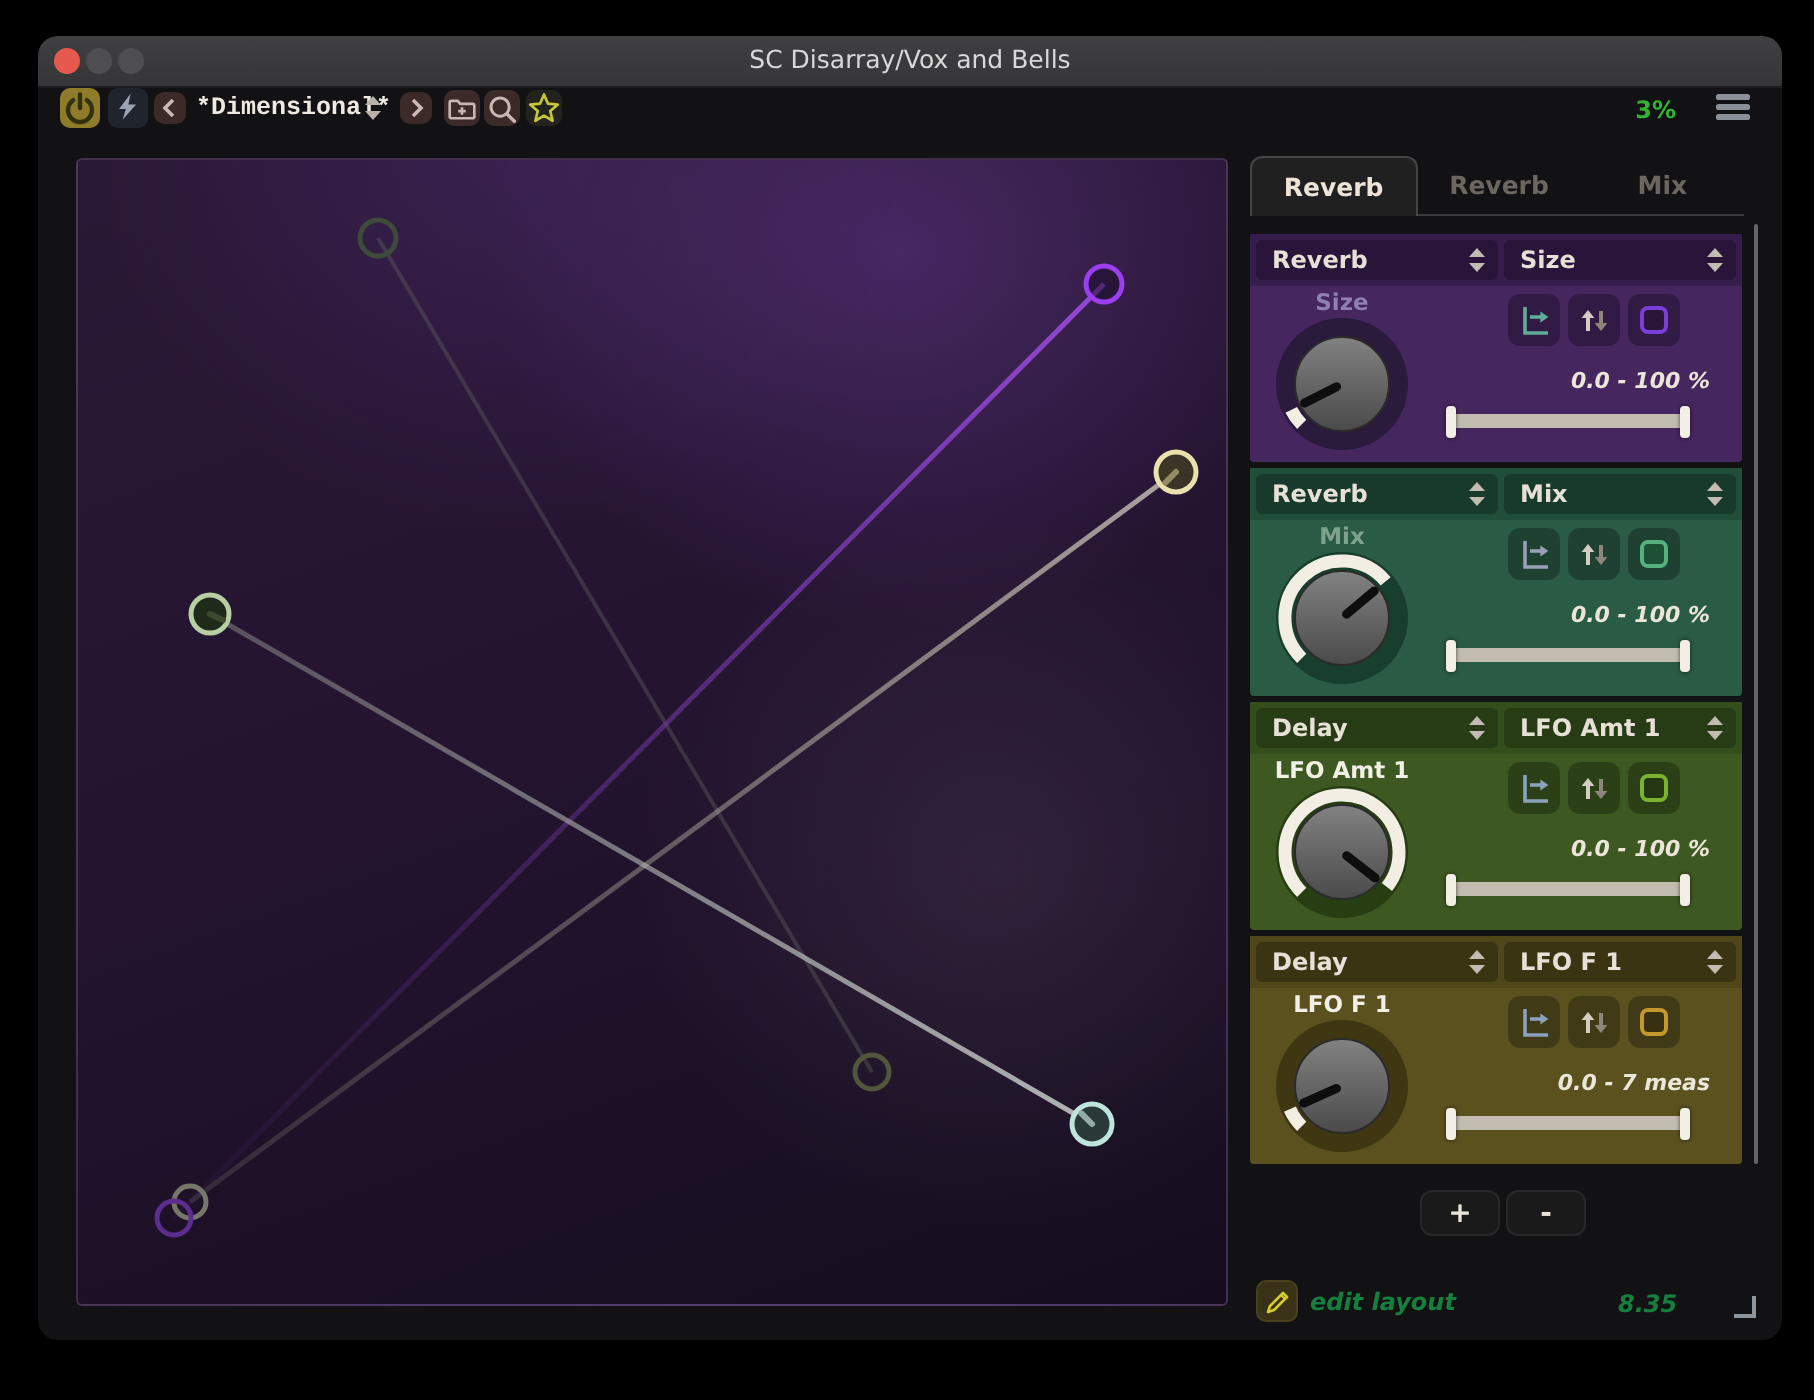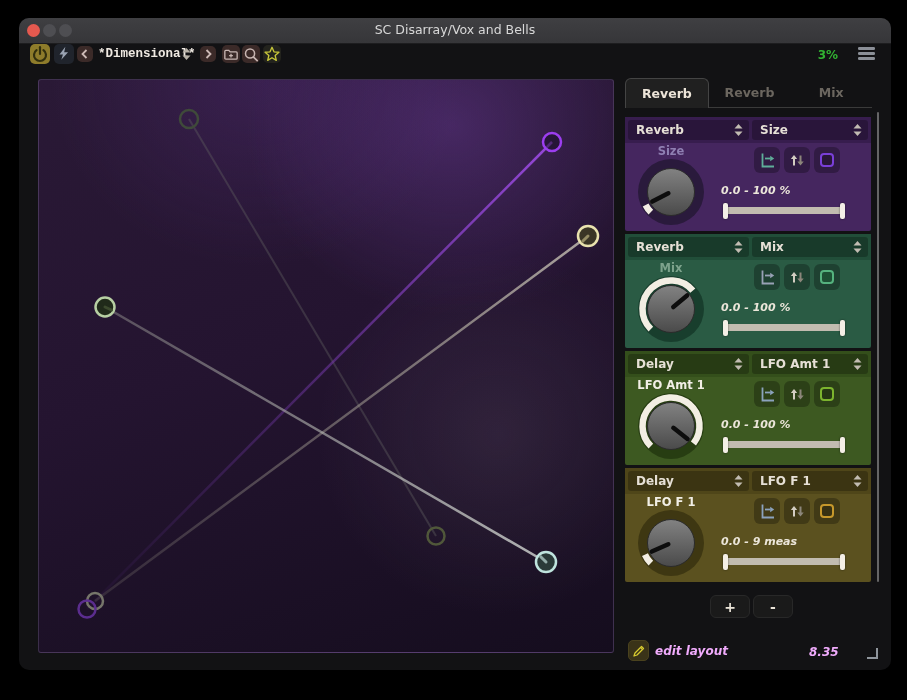--- a/index.html
+++ b/index.html
@@ -27,27 +27,27 @@
   
   .panel{position:absolute;left:606px;width:246px;height:114px;border-radius:2px;}
   .phead{position:absolute;left:0;top:0;width:100%;height:26px;}
   .dd{position:absolute;top:3px;height:20px;background:rgba(0,0,0,.25);border-radius:3px;display:flex;align-items:center;}
   .dd .lbl{flex:1;padding-left:8px;font-size:12px;font-weight:bold;color:#e6e0d6;white-space:nowrap;overflow:hidden;}
   .dd .chev{padding-right:6px;display:flex;}
   .knob-label{position:absolute;left:0;top:27px;width:92px;text-align:center;font-size:11.5px;font-weight:bold;}
   .knobwrap{position:absolute;left:8px;top:37px;width:76px;height:76px;}
   .iconrow{position:absolute;left:129px;top:30px;display:flex;gap:4px;}
   .ibtn{width:26px;height:26px;border-radius:6px;background:rgba(0,0,0,.28);display:flex;align-items:center;justify-content:center;}
-  .range-text{position:absolute;left:96px;top:67px;width:134px;text-align:left;font-size:11px;font-weight:bold;font-style:italic;color:#ece6da;}
+  .range-text{position:absolute;left:96px;top:67px;width:134px;text-align:right;font-size:11px;font-weight:bold;font-style:italic;color:#ece6da;}
   .rslider{position:absolute;left:98px;top:85px;width:122px;height:18px;}
   .rslider .track{position:absolute;left:2px;top:5px;width:118px;height:7px;background:#c2bcb0;border-radius:2px;}
   .rslider .handle{position:absolute;top:1px;width:5px;height:16px;background:#f4efe6;border-radius:2px;box-shadow:0 0 2px rgba(0,0,0,.6);}
   
   .pmbtn{position:absolute;width:40px;height:23px;background:#1a1a1a;border:1px solid #282828;border-radius:6px;color:#eae4d8;font-size:14px;font-weight:bold;display:flex;align-items:center;justify-content:center;box-sizing:border-box;}
-  .footer-text{position:absolute;font-size:12px;font-weight:bold;font-style:italic;color:#f0abfc;}
+  .footer-text{position:absolute;font-size:12px;font-weight:bold;font-style:italic;color:#15803d;}
   .scrollbar{position:absolute;left:858px;top:94px;width:2px;height:470px;background:rgba(170,170,170,.55);border-radius:1px;}
   .resize-glyph{position:absolute;left:848px;top:630px;width:9px;height:9px;border-right:2px solid #8f959c;border-bottom:2px solid #8f959c;}
   .hamburger{position:absolute;left:839px;top:29px;display:flex;flex-direction:column;gap:2.6px;}
   .hamburger div{width:17px;height:2.6px;border-radius:1.3px;background:#8b8f97;}
 </style>
 </head>
 <body>
 
 <div id="window">
 
@@ -393,21 +393,21 @@
               <path d="M12.5 4.5 L12.5 13" stroke="#8c867b" stroke-width="2"></path>
               <polygon points="9.3,10.5 12.5,14.5 15.7,10.5" fill="#8c867b"></polygon>
             </svg>
           </div>
           <div class="ibtn">
             <svg width="18" height="18" viewBox="0 0 18 18">
               <rect x="3" y="3" width="12" height="12" rx="3" stroke="#c6982b" stroke-width="2" fill="rgba(0,0,0,0.15)"></rect>
             </svg>
           </div>
         </div>
-        <div class="range-text">0.0  -  9 meas</div>
+        <div class="range-text">0.0  -  7 meas</div>
         <div class="rslider">
           <div class="track"></div>
           <div class="handle" style="left: 0px;"></div>
           <div class="handle" style="right: 0px;"></div>
         </div>
       </div>
     </div>
 
   <div class="scrollbar"></div>
 

